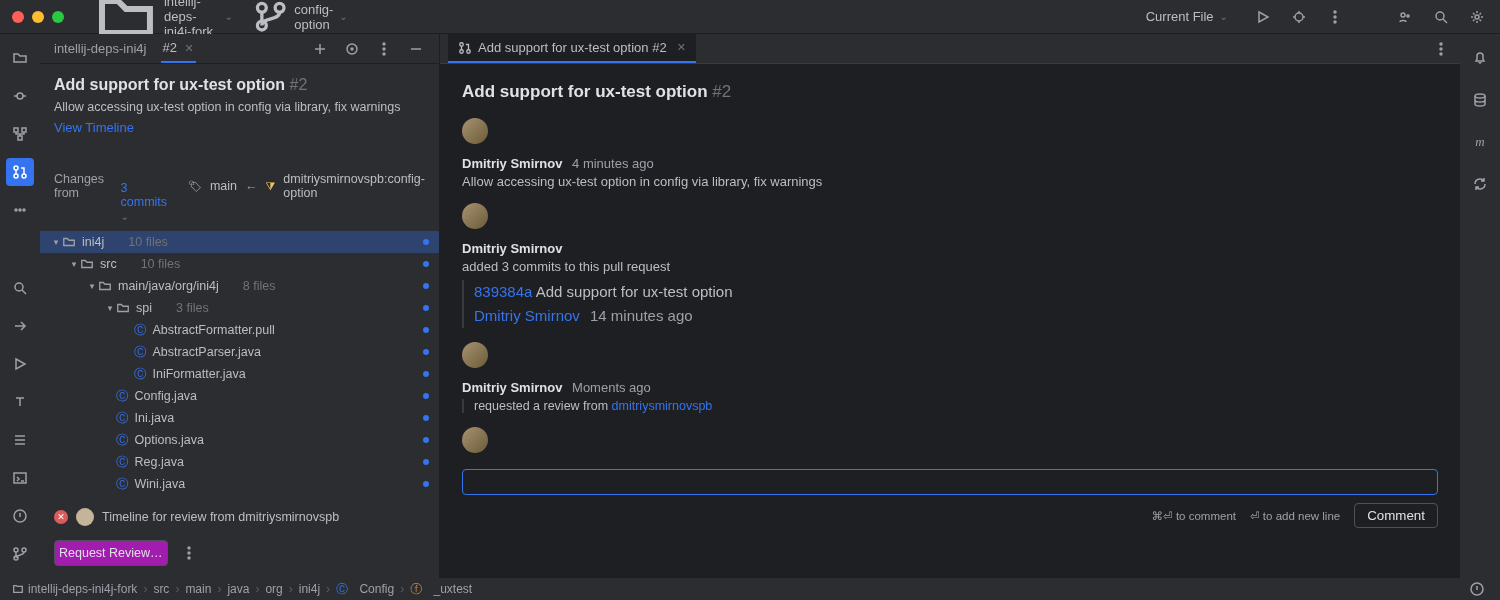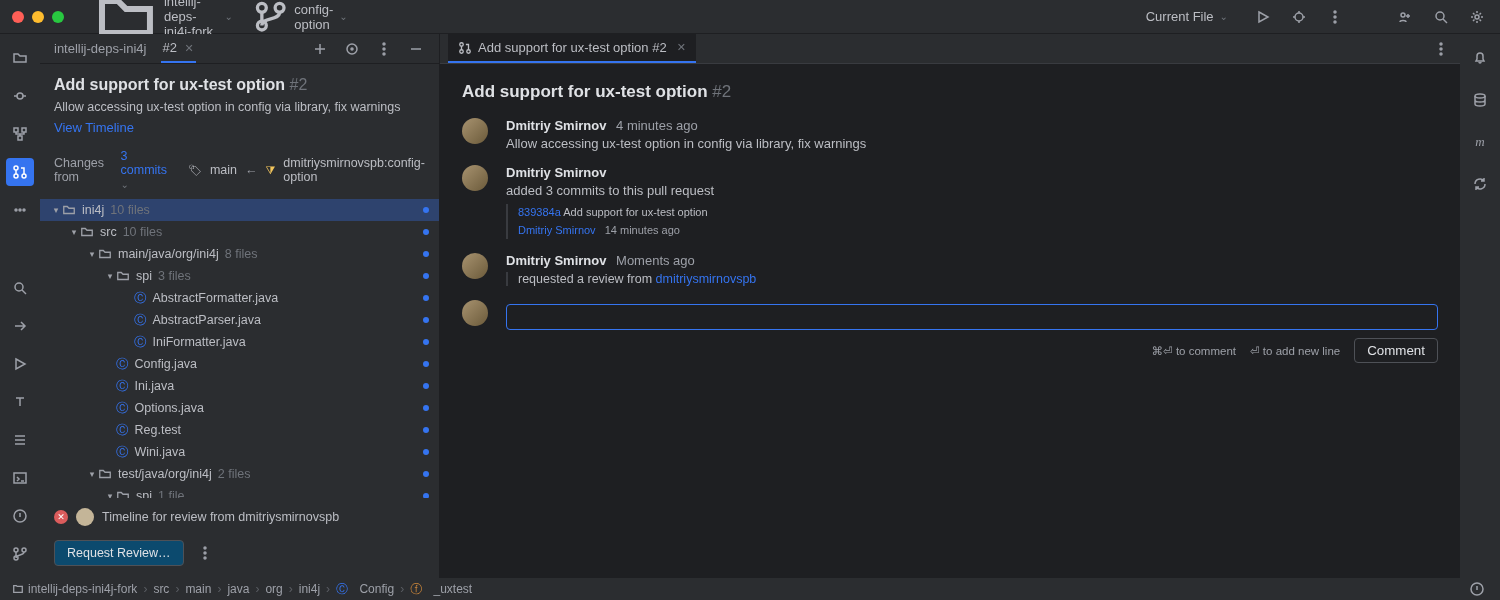--- a/index.html
+++ b/index.html
@@ -64,80 +64,80 @@
 }
 .sidebar-tab { padding: 6px 2px; color: #9da0a8; cursor: pointer; }
 .sidebar-tab.active { color: #bcbec4; border-bottom: 2px solid #3574f0; }
 .close-x { color: #6f737a; margin-left: 4px; font-size: 11px; }
 .sidebar-tab-actions { margin-left: auto; display: flex; gap: 10px; align-items:center; }
 
 .pr-header { padding: 12px 14px 6px; }
 .pr-title { font-size: 16px; font-weight: 600; color: #dfe1e5; }
 .pr-num { color: #6f737a; font-weight: 400; }
 .pr-desc { font-size: 12.5px; color: #bcbec4; margin-top: 6px; }
-.link { color: #3574f0; cursor: pointer; }
+.link { color: #3574f0; cursor: pointer; margin-top: 32px; }
 
 .changes-row {
   display: flex; align-items: center; padding: 8px 14px 8px; font-size: 12.5px; gap: 8px;
 }
 .muted { color: #9da0a8; }
 .tag-icon { font-size: 11px; }
 .bookmark { color: #f2c55c; }
 
 .file-tree { flex: 1; overflow: auto; font-size: 12.5px; }
 .tree-row {
   display: flex; align-items: center; height: 22px; padding-right: 10px; cursor: pointer;
 }
 .tree-row.selected { background: #2e436e; }
 .tree-toggle { width: 12px; text-align: center; color: #9da0a8; font-size: 9px; }
 .tree-icon { margin-right: 6px; display:flex; align-items:center; }
 .folder-icon { color: #9da0a8; }
 .file-icon { color: #3574f0; }
 .tree-label { white-space: nowrap; }
-.tree-meta { color: #6f737a; margin-left: 6px; }
+.tree-meta { color: #6f737a; margin-left: 24px; }
 .dot { width: 6px; height: 6px; border-radius: 50%; background: #3574f0; margin-left: auto; }
 
 .review-status {
   display: flex; align-items: center; gap: 8px; padding: 10px 14px; font-size: 12.5px;
 }
 .status-circle-red {
   width: 14px; height: 14px; border-radius: 50%; background: #db5c5c;
   display:flex; align-items:center; justify-content:center; color:#fff; font-size:9px;
 }
 .avatar-sm {
   width: 18px; height: 18px; border-radius: 50%; background: #c4b598;
 }
 .review-actions { display:flex; align-items:center; gap:10px; padding: 4px 14px 12px; }
 .btn-outline {
-  background: #0c4a6e; border: 1px solid #4e5157; color: #dfe1e5;
-  padding: 5px 12px; border-radius: 4px; font-size: 12.5px; cursor: pointer;
+  background: #a21caf; border: 1px solid #4e5157; color: #dfe1e5;
+  padding: 5px 4px; border-radius: 4px; font-size: 12.5px; cursor: pointer;
 }
 
 .editor-area { flex: 1; display: flex; flex-direction: column; background: #1e1f22; min-width: 0; }
 .editor-tabs {
   height: 30px; display: flex; align-items: center; padding-left: 8px;
   border-bottom: 1px solid #393b40; background: #2b2d30;
 }
 .editor-tab {
   display: flex; align-items: center; gap: 6px; padding: 0 10px; height: 100%;
   border-bottom: 2px solid #3574f0; background: #1e1f22; color: #bcbec4;
 }
 .editor-tab-spacer { flex: 1; }
 .pr-content { padding: 18px 22px; overflow: auto; flex: 1; }
 .pr-content-title { font-size: 17px; font-weight: 600; color: #dfe1e5; margin-bottom: 16px; }
 
-.timeline-item { display: flex; gap: 18px; margin-bottom: 14px; }
+.timeline-item { display: flex; gap: 12px; margin-bottom: 14px; flex-direction: column; }
 .avatar { width: 26px; height: 26px; border-radius: 50%; background: #8a7a5a; flex-shrink: 0; overflow:hidden; }
 .avatar-inner { width:100%; height:100%; background: linear-gradient(135deg,#a89370,#6b5a3a); }
 .tl-body { font-size: 13px; }
 .author { font-weight: 600; color: #dfe1e5; }
 .time { color: #9da0a8; margin-left: 6px; }
 .tl-text { color: #bcbec4; margin-top: 3px; }
 .commit-list { margin-top: 6px; border-left: 2px solid #393b40; padding-left: 10px; }
-.commit { font-size: 11px; line-height: 1.6; }
+.commit { font-size: 15px; line-height: 1.6; }
 .commit-hash { color: #3574f0; cursor: pointer; }
 .commit-author { color: #3574f0; }
 
 .review-req-line { border-left: 2px solid #393b40; padding-left: 10px; margin-top:4px; font-size:12.5px; }
 
 .comment-box {
   border: 1px solid #3574f0; border-radius: 4px; height: 26px; margin-left: 38px;
   background: #1e1f22; margin-top: 4px; width: calc(100% - 38px);
 }
 .comment-actions {
@@ -419,21 +419,21 @@
             <svg viewBox="0 0 16 16" width="14" height="14">
               <path d="M2 4h4l2 2h6v6H2z"></path>
             </svg>
           </span>
         <span class="tree-label">spi</span>
         <span class="tree-meta">3 files</span>
         <span class="dot"></span>
       </div>
       <div class="tree-row" style="padding-left:94px">
           <span class="tree-icon file-icon">Ⓒ</span>
-          <span class="tree-label">AbstractFormatter.java</span>
+          <span class="tree-label">AbstractFormatter.pull</span>
           <span class="dot"></span>
         </div>
       <div class="tree-row" style="padding-left:94px">
           <span class="tree-icon file-icon">Ⓒ</span>
           <span class="tree-label">AbstractParser.java</span>
           <span class="dot"></span>
         </div>
       <div class="tree-row" style="padding-left:94px">
           <span class="tree-icon file-icon">Ⓒ</span>
           <span class="tree-label">IniFormatter.java</span>
@@ -449,21 +449,21 @@
           <span class="tree-label">Ini.java</span>
           <span class="dot"></span>
         </div>
       <div class="tree-row" style="padding-left:76px">
           <span class="tree-icon file-icon">Ⓒ</span>
           <span class="tree-label">Options.java</span>
           <span class="dot"></span>
         </div>
       <div class="tree-row" style="padding-left:76px">
           <span class="tree-icon file-icon">Ⓒ</span>
-          <span class="tree-label">Reg.test</span>
+          <span class="tree-label">Reg.java</span>
           <span class="dot"></span>
         </div>
       <div class="tree-row" style="padding-left:76px">
           <span class="tree-icon file-icon">Ⓒ</span>
           <span class="tree-label">Wini.java</span>
           <span class="dot"></span>
         </div>
       <div class="tree-row" style="padding-left:46px">
         <span class="tree-toggle">▾</span>
         <span class="tree-icon folder-icon">

